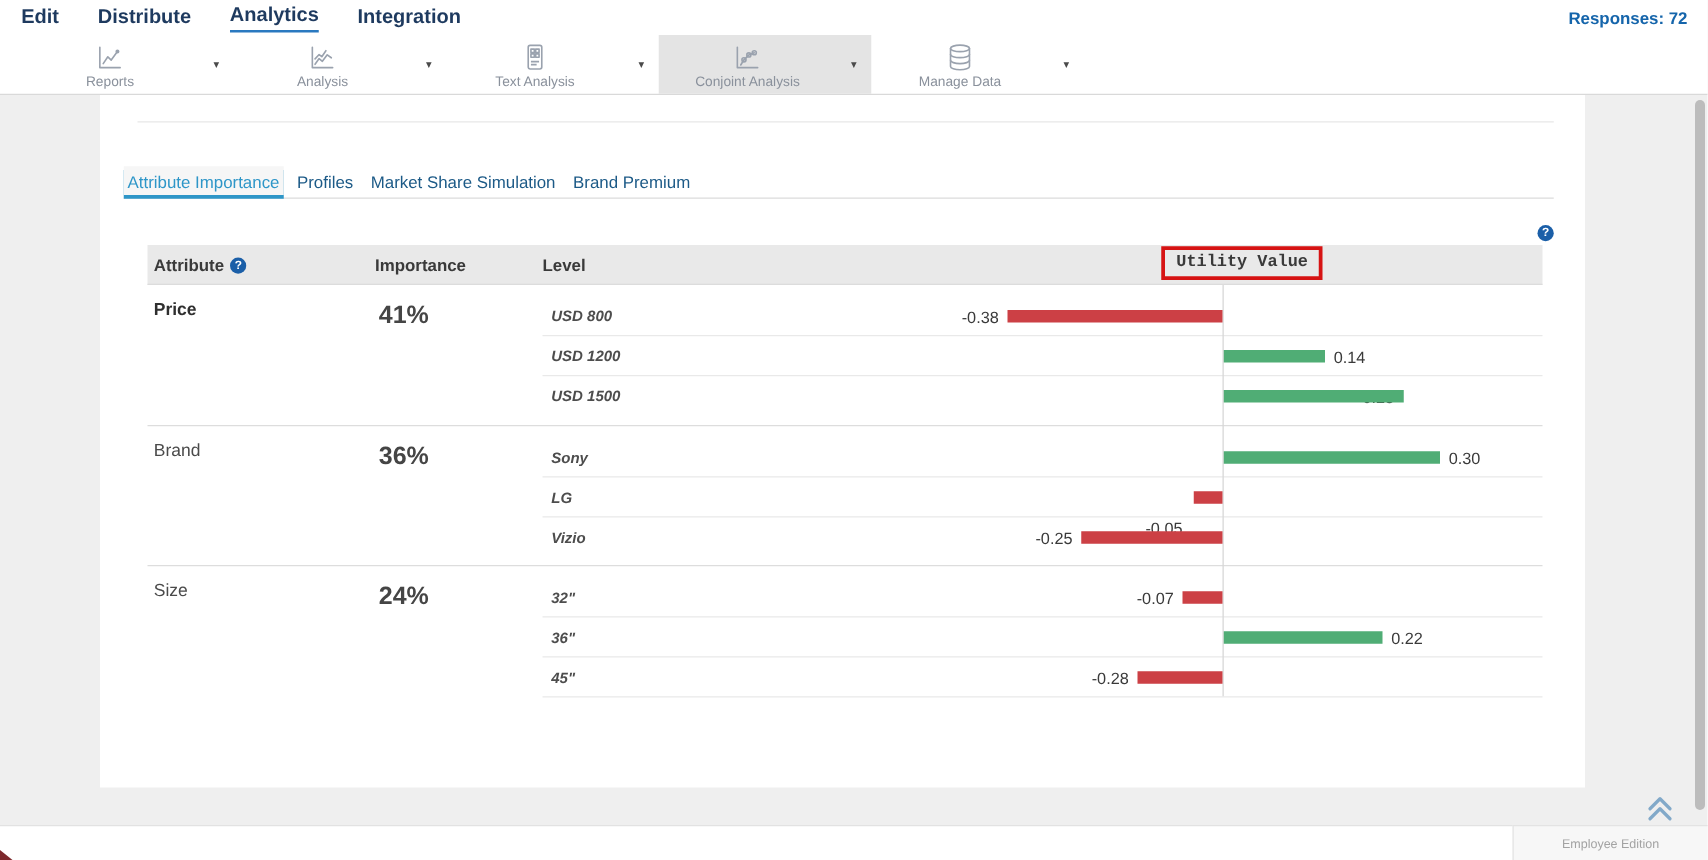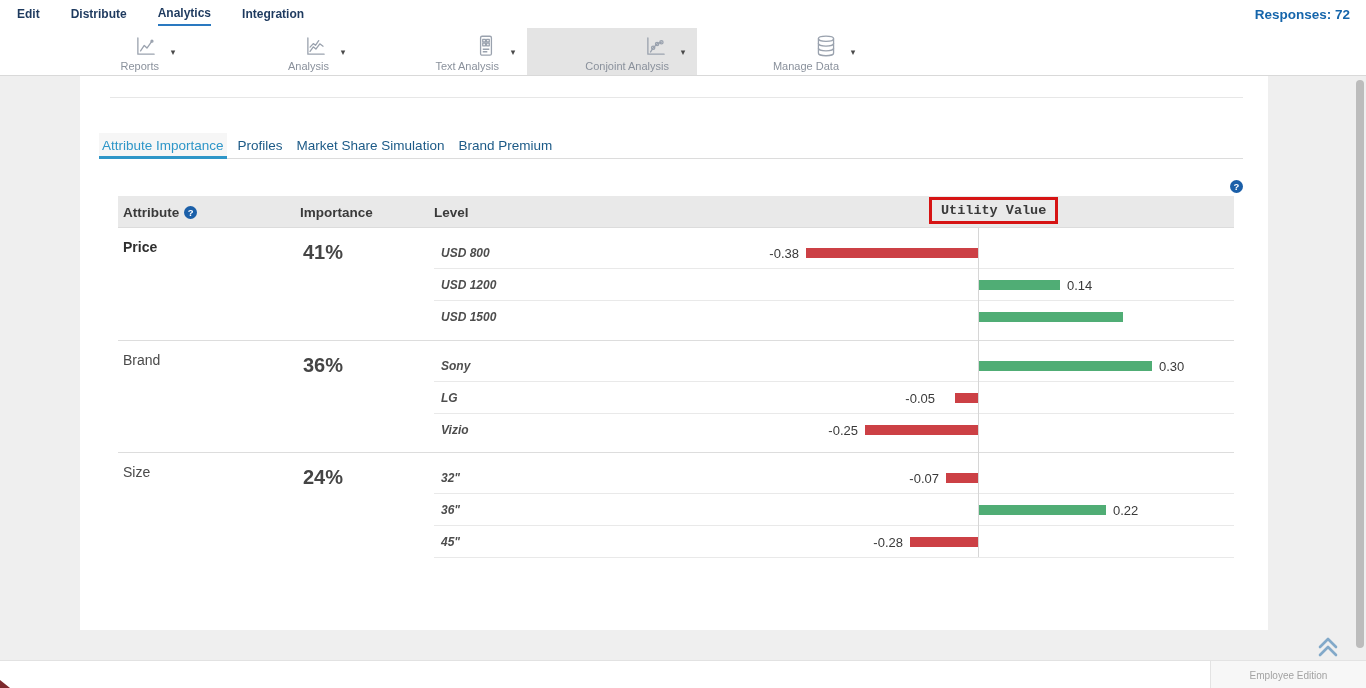--- a/index.html
+++ b/index.html
@@ -5,28 +5,28 @@
   html,body{margin:0;padding:0}
   body{
     width:1366px;height:688px;position:relative;overflow:hidden;
     background:#efefef;
     font-family:"Liberation Sans","DejaVu Sans",sans-serif;
     -webkit-font-smoothing:antialiased;
   }
   
   .topbar{position:absolute;top:0;left:0;width:1366px;height:28px;background:#fff;display:flex;align-items:center;z-index:5}
   .nav{display:flex;gap:31px;padding-left:17px;align-items:center}
-  .nav-item{font-size:12px;font-weight:700;color:#1e3a5f;cursor:pointer;line-height:20px}
+  .nav-item{font-size:16px;font-weight:700;color:#1e3a5f;cursor:pointer;line-height:20px}
   .nav-item.active{border-bottom:2px solid #2a79c0;padding-bottom:1px}
   .responses{margin-left:auto;padding-right:16px;font-size:13.5px;font-weight:700;color:#1565ab;cursor:pointer}
   
   .toolbar{position:absolute;top:28px;left:0;width:1366px;height:48px;background:#fff;border-bottom:1px solid #d9d9d9;display:flex;padding-left:17px;box-sizing:border-box;z-index:5}
   .tb-item{width:170px;display:flex;align-items:stretch;cursor:pointer}
   .tb-item.selected{background:#e4e4e4}
-  .tb-main{flex:1;display:flex;flex-direction:column;align-items:flex-end;justify-content:center;padding-top:2px}
+  .tb-main{flex:1;display:flex;flex-direction:column;align-items:center;justify-content:center;padding-top:2px}
   .tb-icon{height:26px;display:flex;align-items:center}
   .tb-icon svg{display:block}
   .tb-label{font-size:11px;color:#8a919c;margin-top:1px;white-space:nowrap}
   .tb-caret{width:28px;display:flex;align-items:center;justify-content:center;font-size:9px;color:#4a4a4a}
   
   .page{position:absolute;left:80px;top:76px;width:1188px;height:554px;background:#fff}
   .top-divider{position:absolute;left:30px;right:25px;top:21px;border-top:1px solid #e7e7e7}
   .tabs{position:absolute;left:19px;right:25px;top:57px;height:26px;border-bottom:1px solid #dcdcdc;display:flex;gap:8px;box-sizing:border-box;align-items:flex-start}
   .tab{font-size:13.5px;color:#1c5a87;padding:3px 3px 0;line-height:20px;cursor:pointer;font-weight:500}
   .tab.active{color:#2e96c8;background:#f6f6f6;box-shadow:0 3px 0 #2e96c8}
@@ -196,21 +196,21 @@
             <div class="imp">36%</div>
             <div class="levels">
               <div class="level-row sep">
                 <span class="level-label">Sony</span>
                 <div class="bar" style="background: rgb(80, 173, 117); width: 173px; left: 545px;"></div>
                 <span class="val" style="left: 725px;">0.30</span>
               </div>
               <div class="level-row sep">
                 <span class="level-label">LG</span>
                 <div class="bar" style="background: rgb(204, 64, 69); width: 23px; left: 521px;"></div>
-                <span class="val" style="right: 299px;">-0.05</span>
+                <span class="val" style="right: 288px; margin-top: 24px;">-0.05</span>
               </div>
               <div class="level-row">
                 <span class="level-label">Vizio</span>
                 <div class="bar" style="background: rgb(204, 64, 69); width: 113px; left: 431px;"></div>
                 <span class="val" style="right: 376px;">-0.25</span>
               </div>
             </div>
           </div>
           <div class="group bordered">
             <div class="attr">Size</div>

